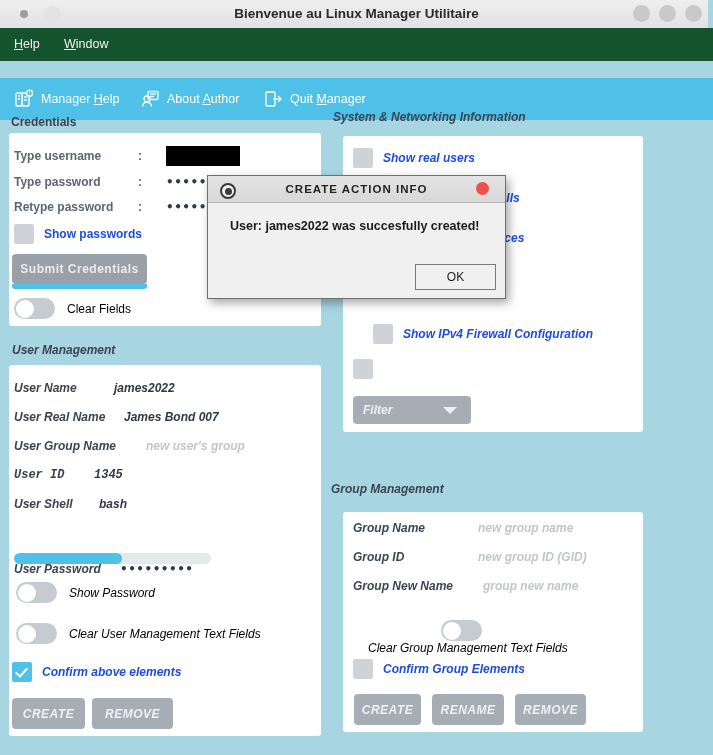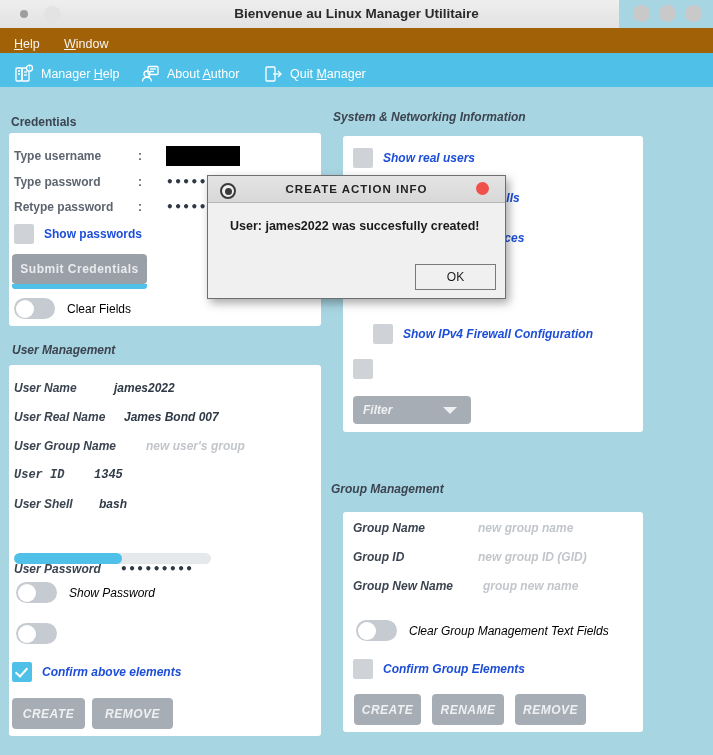--- a/index.html
+++ b/index.html
@@ -5,21 +5,21 @@
   html,body{margin:0;padding:0;}
   body{
     width:713px;height:755px;overflow:hidden;
     font-family:"Liberation Sans","DejaVu Sans",sans-serif;
     background:#a8d5e2;
     position:relative;
   }
 
   
   .titlebar{
-    position:absolute;left:0;top:0;width:619px;height:28px;
+    position:absolute;left:0;top:0;width:708px;height:28px;
     background:linear-gradient(#eeeeee,#e2e2e2);
     border-bottom:1px solid #d0d0d0;
   }
   .titlebar .title{
     position:absolute;left:0;top:0;width:713px;height:28px;
     line-height:28px;text-align:center;
     font-size:13.5px;font-weight:bold;color:#2a2a2a;
   }
   .tb-dot-small{
     position:absolute;left:20px;top:10px;width:8px;height:8px;border-radius:50%;
@@ -33,34 +33,34 @@
     position:absolute;top:5px;width:17px;height:17px;border-radius:50%;
     background:#c9c9c9;
   }
   .tb-btn.b1{left:633px}
   .tb-btn.b2{left:659px}
   .tb-btn.b3{left:685px}
 
   
   .menubar{
     position:absolute;left:0;top:28px;width:713px;height:33px;
-    background:#a16207;
+    background:#14532d;
   }
   .menuitem{
     position:absolute;top:0;height:33px;line-height:33px;
     font-size:12.5px;color:#f4f4f4;
     padding:0 8px;cursor:default;
   }
   .menuitem .mn{ text-decoration:underline; }
   .mi-help{left:6px}
   .mi-window{left:56px}
 
   
   .toolbar{
-    position:absolute;left:0;top:53px;width:713px;height:34px;
+    position:absolute;left:0;top:78px;width:713px;height:42px;
     background:#4fc1e9;
   }
   .tbitem{
     position:absolute;top:0;height:42px;display:flex;align-items:center;gap:7px;
     color:#ffffff;font-size:12.5px;cursor:default;
   }
   .tb-1{left:14px}
   .tb-2{left:140px}
   .tb-3{left:263px}
   .tbitem .lbl .mn{text-decoration:underline}
@@ -355,20 +355,21 @@
 <div class="row" style="left:16px;top:582px;">
   <span class="toggle">
       <span class="knob"></span>
     </span>
   <span class="togglelabel">Show Password</span>
 </div>
 <div class="row" style="left:16px;top:623px;">
   <span class="toggle">
       <span class="knob"></span>
     </span>
+  <span class="togglelabel">Clear User Management Text Fields</span>
 </div>
 <div class="row" style="left:12px;top:662px;">
   <span class="chk on"></span>
   <span class="chklabel">Confirm above elements</span>
 </div>
 
 <div class="btn btn-create-u">CREATE</div>
 <div class="btn btn-remove-u">REMOVE</div>
 
 <div class="grouptitle gt-sys">System &amp; Networking Information</div>
@@ -412,21 +413,21 @@
 </div>
 <div class="row" style="left:353px;top:550px;">
   <span class="flabel it" style="width:125px;">Group ID</span>
   <span class="placeholder">new group ID (GID)</span>
 </div>
 <div class="row" style="left:353px;top:579px;">
   <span class="flabel it" style="width:130px;">Group New Name</span>
   <span class="placeholder">group new name</span>
 </div>
 
-<div class="row" style="left:356px;top:620px;">
+<div class="row" style="left:356px;top:620px;flex-direction:column;">
   <span class="toggle">
       <span class="knob"></span>
     </span>
   <span class="togglelabel">Clear Group Management Text Fields</span>
 </div>
 <div class="row" style="left:353px;top:659px;">
   <span class="chk"></span>
   <span class="chklabel">Confirm Group Elements</span>
 </div>
 

